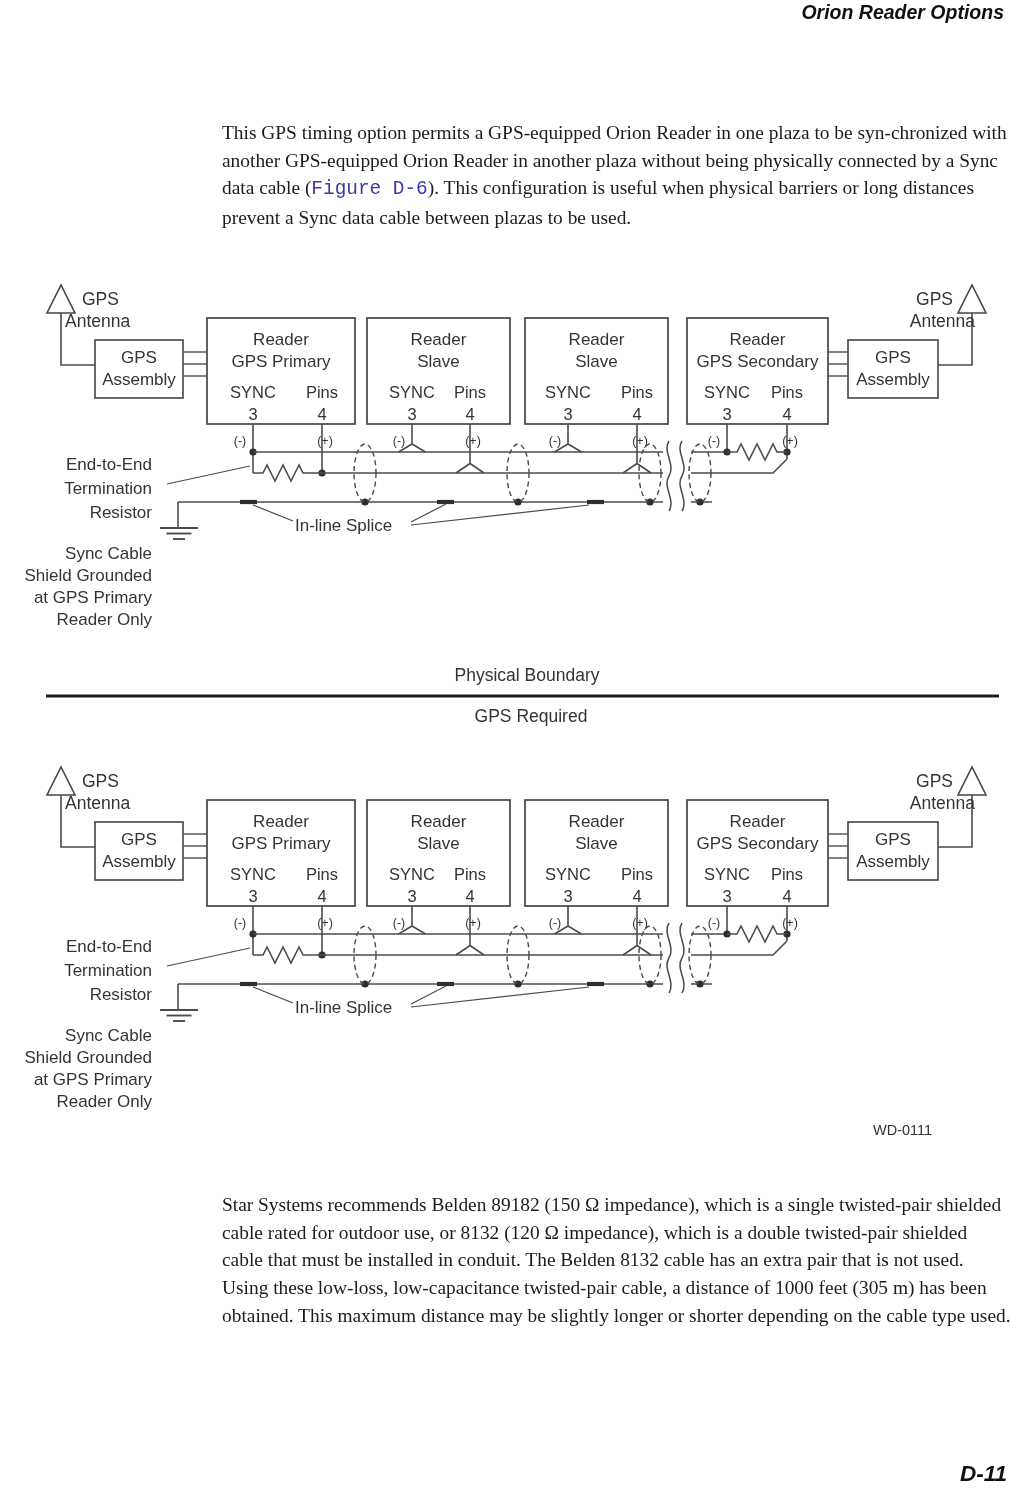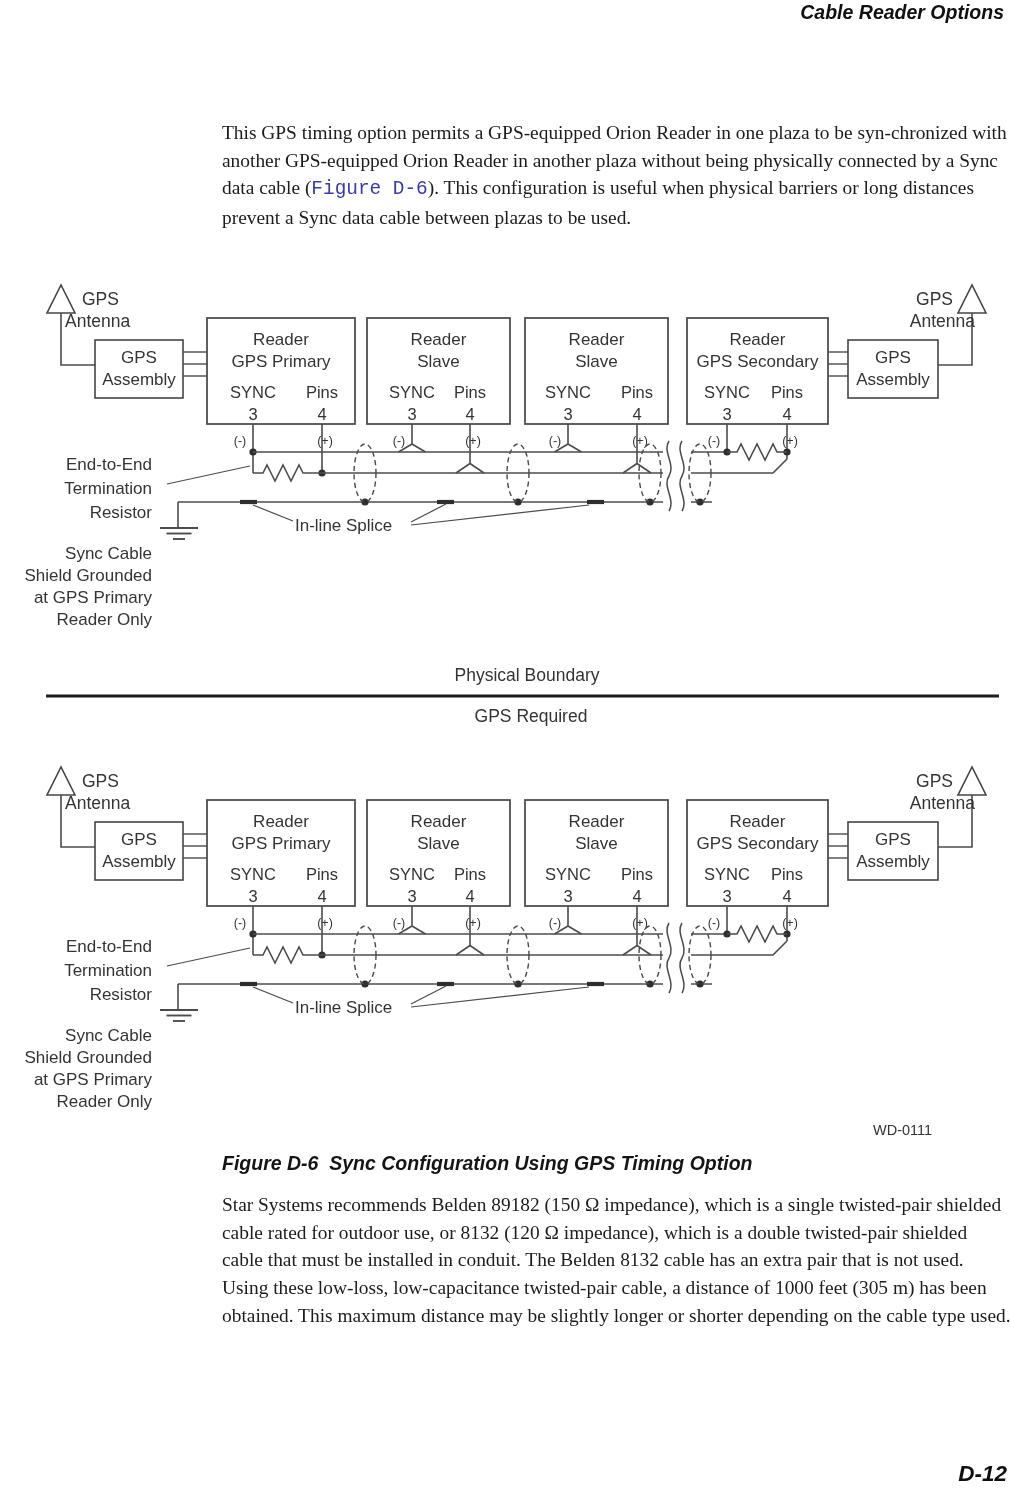--- a/index.html
+++ b/index.html
@@ -22,21 +22,21 @@
         font-family:"Liberation Sans",sans-serif;font-weight:bold;font-style:italic;
         font-size:22.5px;color:#0f0f0f;}
   #diagram-svg{position:absolute;left:0;top:0;}
   #diagram-svg text{font-family:"Liberation Sans",sans-serif;fill:#343434;}
 </style>
 </head>
 <body>
 
 <div class="page">
 
-  <div class="running-header">Cable Reader Options</div>
+  <div class="running-header">Orion Reader Options</div>
 
   <p class="body-text para1"><span>This GPS timing option permits a GPS-equipped Orion Reader in one plaza to be syn-chronized with another GPS-equipped Orion Reader in another plaza without being physically connected by a Sync data cable (</span><a class="xref" style="color: rgb(58, 58, 173);">Figure D-6</a><span>). This configuration is useful when physical barriers or long distances prevent a Sync data cable between plazas to be used.</span></p>
 
   <svg id="diagram-svg" width="1010" height="1493" viewBox="0 0 1010 1493">
       <polygon points="47,313 75,313 61,285" fill="#fff" stroke="#454545" stroke-width="1.6"></polygon>
       <path d="M61,313 V365 H95" stroke="#4c4c4c" stroke-width="1.6" fill="none"></path>
       <text x="82" y="305" font-size="17.5" text-anchor="start">GPS</text>
       <text x="65" y="327" font-size="17.5" text-anchor="start">Antenna</text>
       <rect x="95" y="340" width="88" height="58" fill="#fff" stroke="#454545" stroke-width="1.6"></rect>
       <text x="139" y="363" font-size="17" text-anchor="middle">GPS</text>
@@ -243,19 +243,18 @@
       <text x="295" y="1013" font-size="17" text-anchor="start">In-line Splice</text>
       <path d="M293,1003 L253,987" stroke="#4c4c4c" stroke-width="1.2" fill="none"></path>
       <path d="M411,1004 L446,986" stroke="#4c4c4c" stroke-width="1.2" fill="none"></path>
       <path d="M411,1007 L589,987" stroke="#4c4c4c" stroke-width="1.2" fill="none"></path>
       <text x="527" y="681" font-size="17.5" text-anchor="middle">Physical Boundary</text>
       <path d="M46,696 H999" stroke="#1c1c1c" stroke-width="3.2" fill="none"></path>
       <text x="531" y="722" font-size="17.5" text-anchor="middle">GPS Required</text>
       <text x="873" y="1135" font-size="14.5" text-anchor="start">WD-0111</text>
     </svg>
 
-  <div class="caption">Figure D-6  Sync Configuration Using GPS Timing Option</div>
 
   <p class="body-text para2">Star Systems recommends Belden 89182 (150 Ω impedance), which is a single twisted-pair shielded cable rated for outdoor use, or 8132 (120 Ω impedance), which is a double twisted-pair shielded cable that must be installed in conduit. The Belden 8132 cable has an extra pair that is not used. Using these low-loss, low-capacitance twisted-pair cable, a distance of 1000 feet (305 m) has been obtained. This maximum distance may be slightly longer or shorter depending on the cable type used.</p>
 
-  <div class="page-number">D-12</div>
+  <div class="page-number">D-11</div>
 
 </div>
 
 </body></html>

